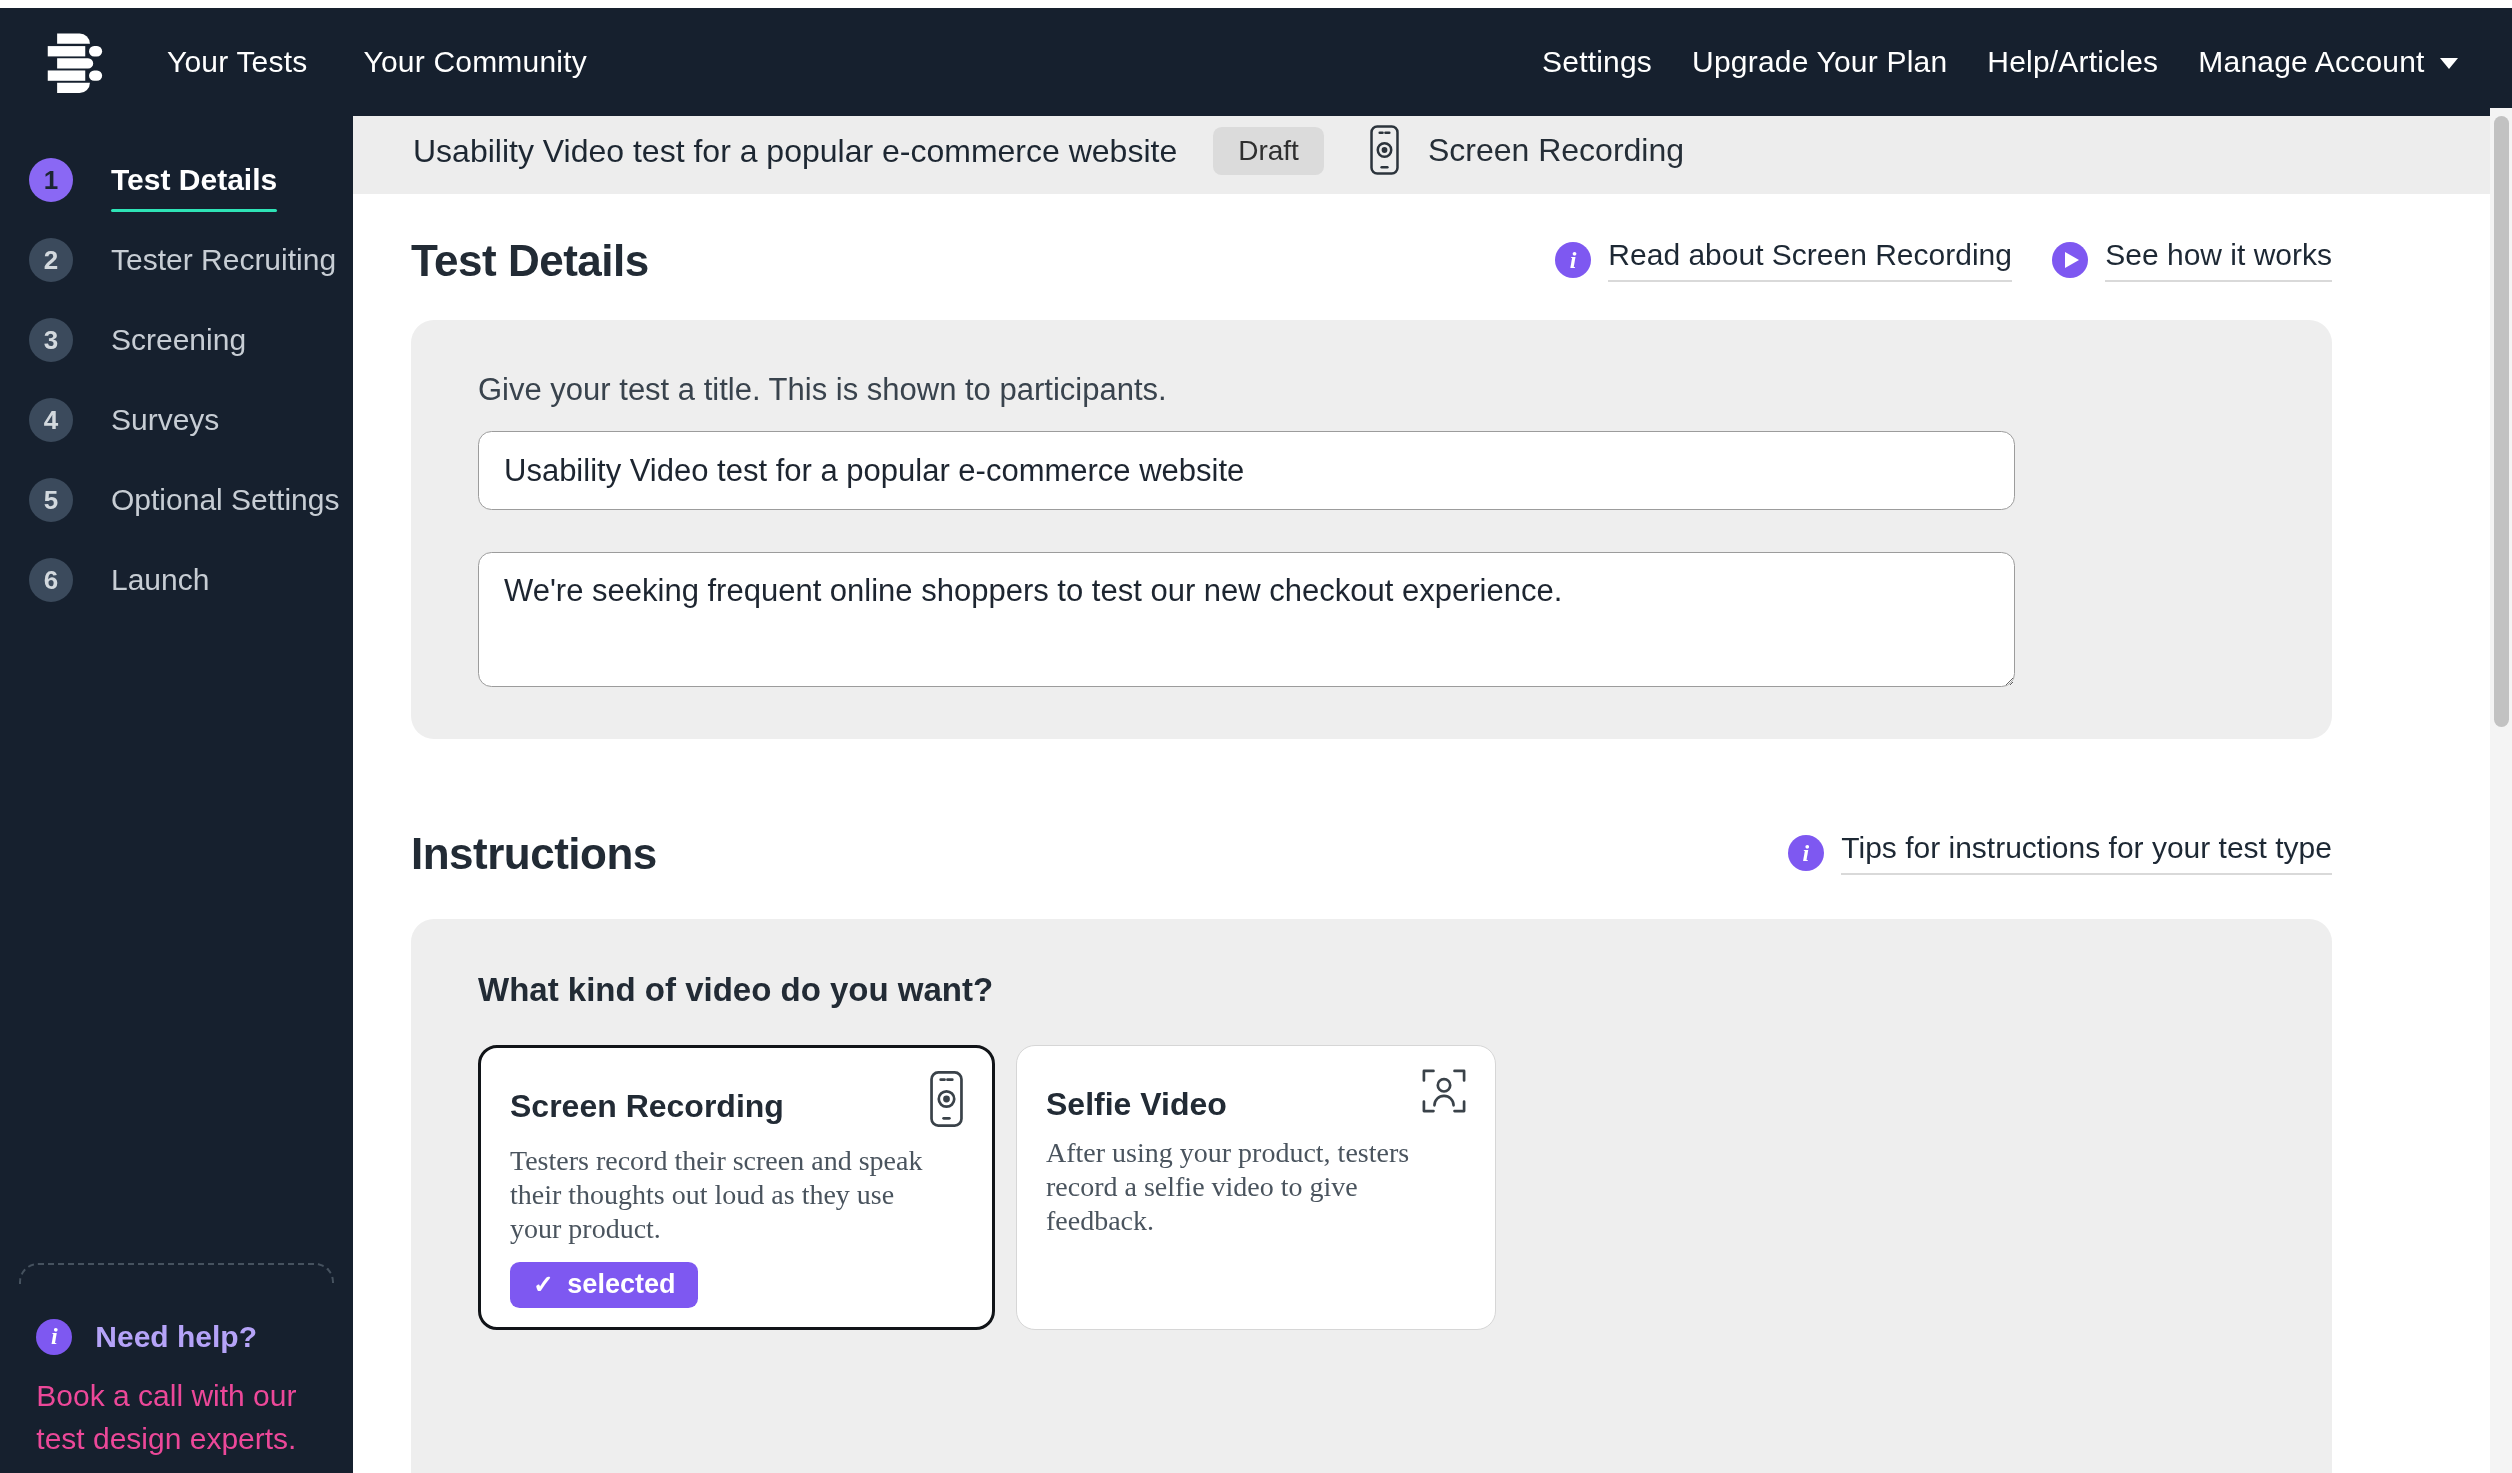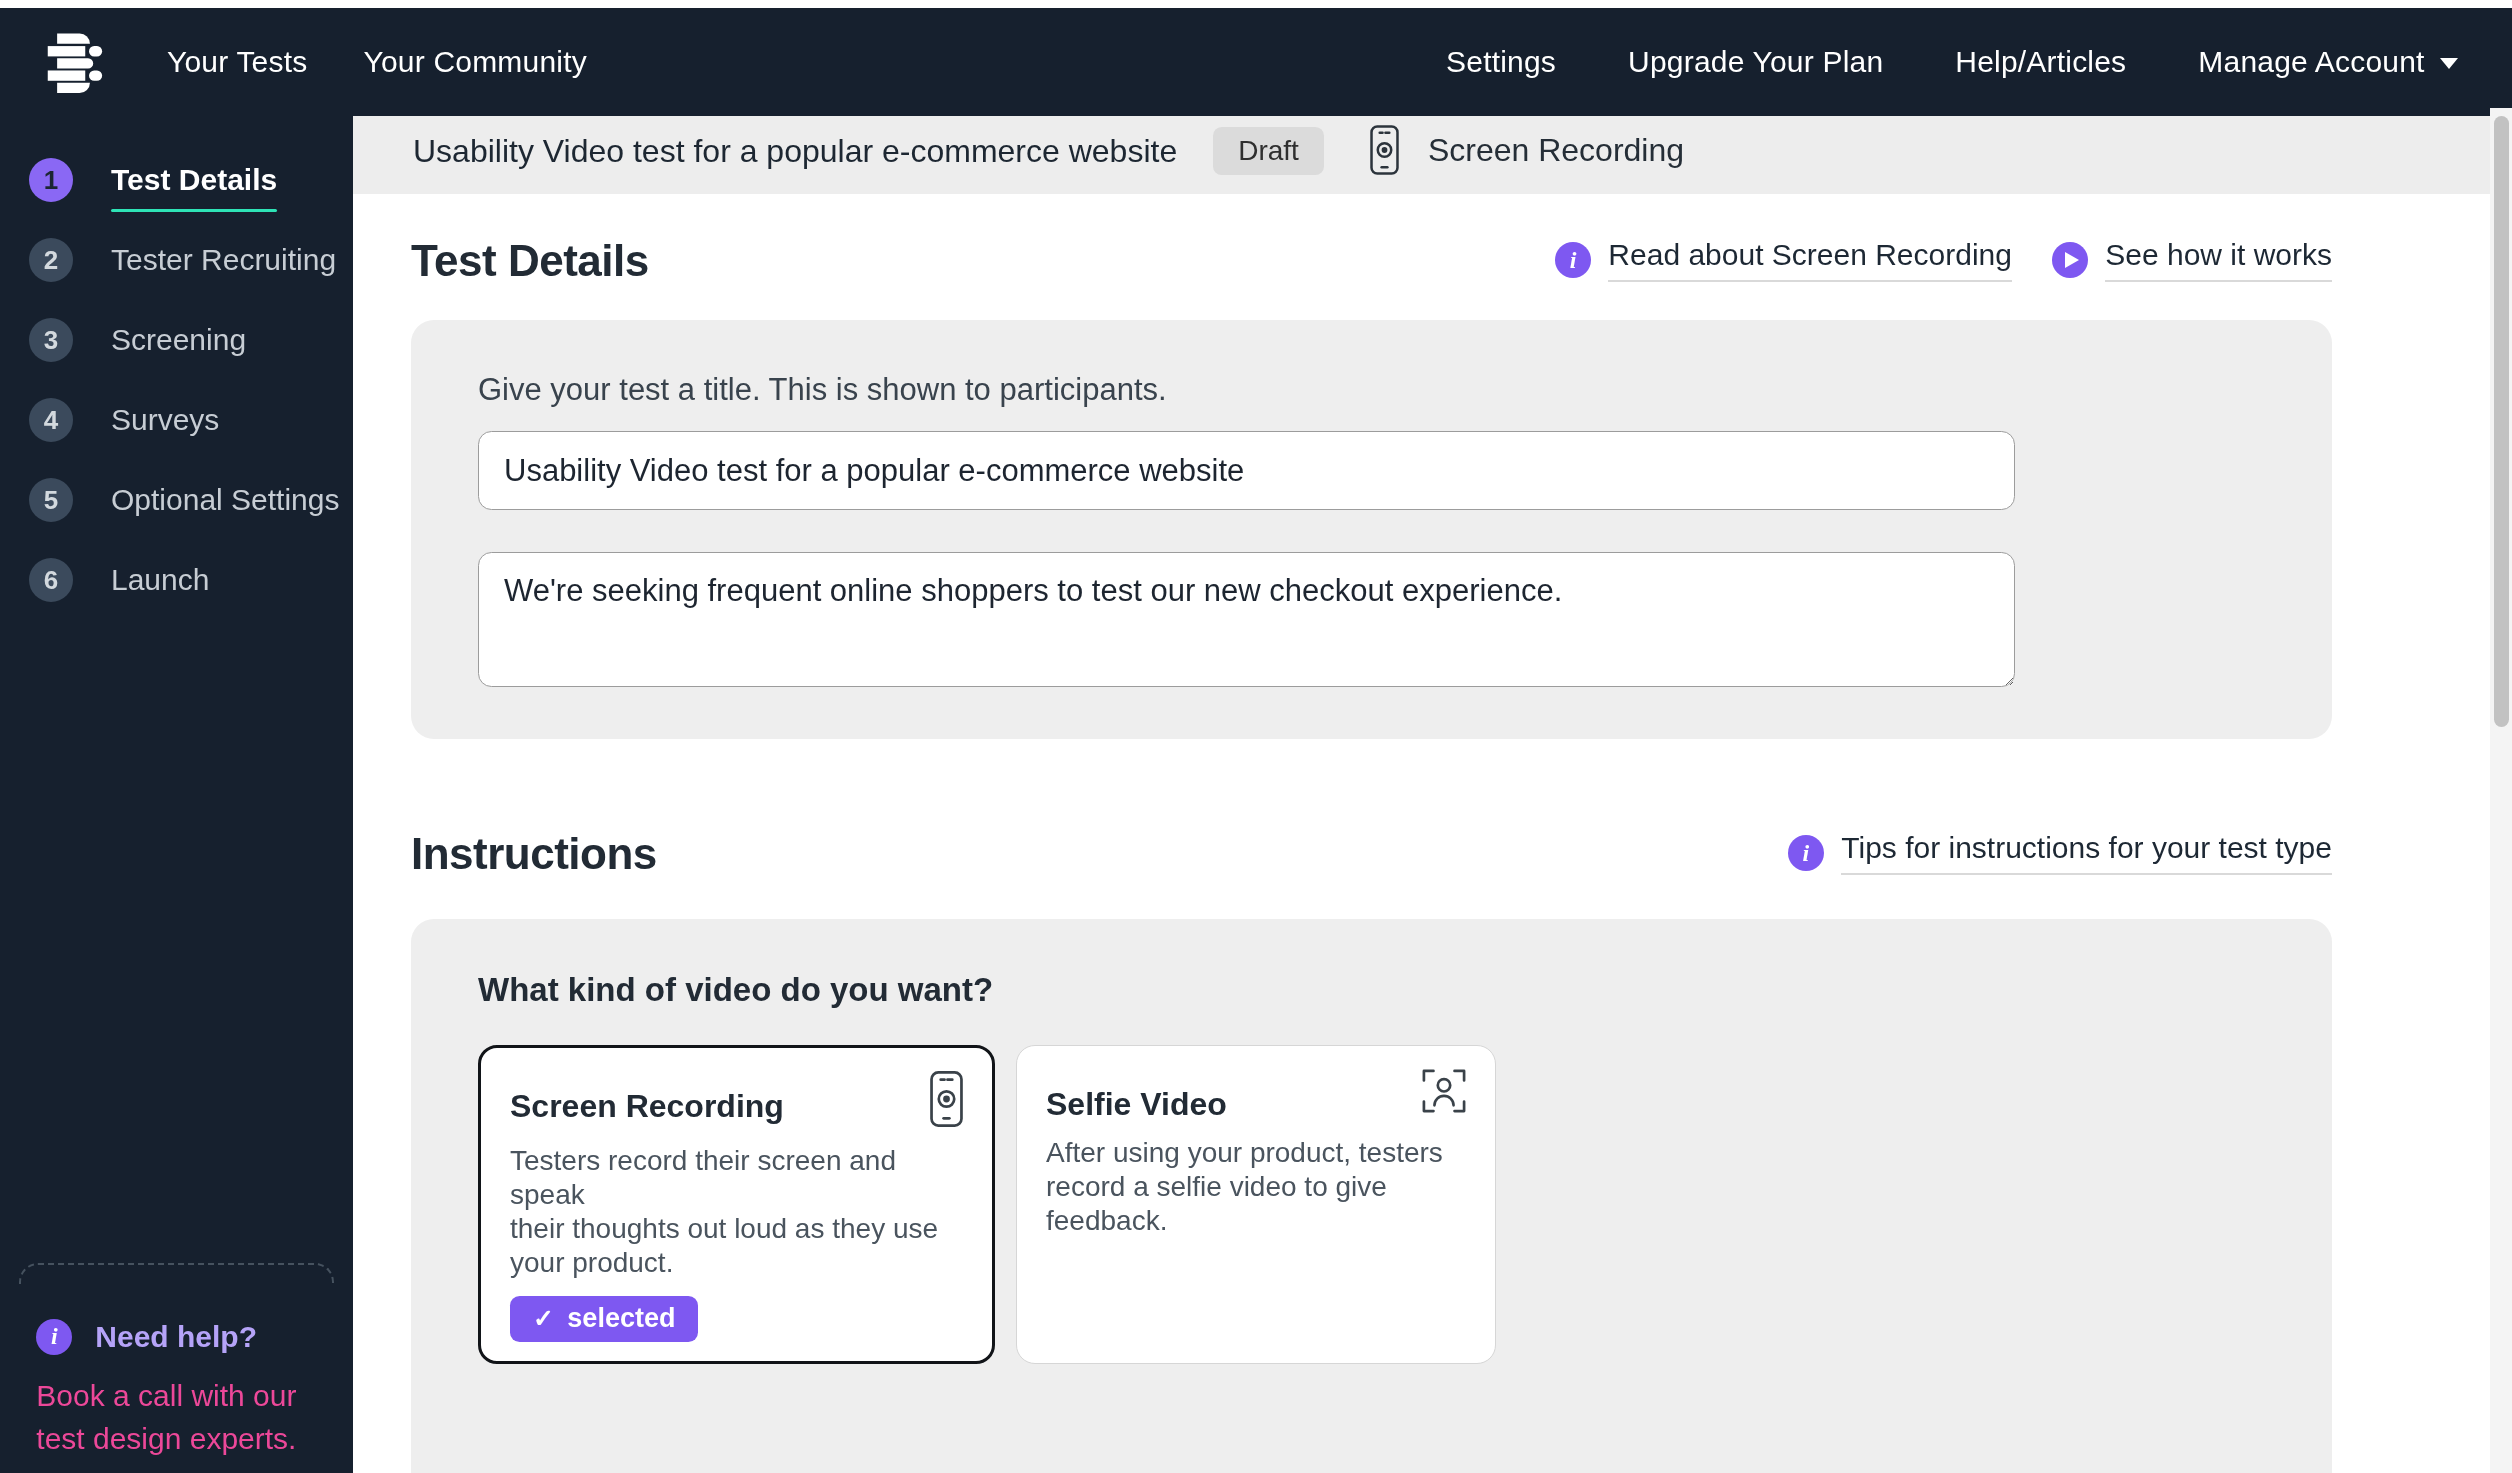--- a/index.html
+++ b/index.html
@@ -5,21 +5,21 @@
   * { margin:0; padding:0; box-sizing:border-box; }
   html,body { width:2512px; height:1473px; overflow:hidden; background:#fff;
               font-family:"Liberation Sans", sans-serif; }
   .stage { position:relative; width:2512px; height:1473px; overflow:hidden; }
 
   
   .navbar { position:absolute; top:8px; left:0; width:100%; height:108px;
             background:#16202e; display:flex; align-items:center; z-index:6; }
   .logo { margin-left:44px; width:60px; height:63px; flex:none; }
   .nav-left { display:flex; gap:56px; margin-left:63px; }
-  .nav-right { margin-left:auto; margin-right:54px; display:flex; gap:72px; align-items:flex-start; }
+  .nav-right { margin-left:auto; margin-right:54px; display:flex; gap:40px; align-items:flex-start; }
   .nav-link { color:#ffffff; font-size:30px; font-weight:500; letter-spacing:0.2px;
               cursor:pointer; white-space:nowrap; display:flex; align-items:center; }
   .caret { width:0; height:0; border-left:9.6px solid transparent; border-right:9.6px solid transparent;
            border-top:11.5px solid #fff; margin-left:15.4px; margin-top:3.8px; }
 
   
   .sidebar { position:absolute; top:108px; left:0; width:353px; bottom:0; background:#16202e; z-index:5; }
   .steps { padding:50px 0 0 29px; }
   .step { display:flex; align-items:center; margin-bottom:36px; height:44px; cursor:pointer; }
   .step-circle { flex:none; width:44px; height:44px; border-radius:50%; background:#3b4a5c;
@@ -75,21 +75,21 @@
                outline:none; resize:both; }
   .panel2 { height:672px; }
   .question { font-size:33px; font-weight:700; color:#222b35; }
   .options { display:flex; gap:21px; margin-top:36px; align-items:stretch; }
   .option { background:#fff; border-radius:19px; padding:21px 29px 19px 29px; position:relative; cursor:pointer; }
   .option.selected { width:517px; border:3.8px solid #111418; }
   .option.normal { width:480px; border:1.9px solid #d6d6d6; }
   .option-head { display:flex; justify-content:space-between; align-items:flex-start; }
   .option-title { font-size:32px; font-weight:700; color:#222b35; margin-top:19px; }
   .option-icon { flex:none; margin-top:1.9px; }
-  .option-desc { font-size:28px; color:#4a545e; line-height:34px; margin-top:13.4px; white-space:pre-line; }
+  .option-desc { font-size:28px; color:#4a545e; line-height:34px; margin-top:13.4px; white-space:pre-line;font-family:Liberation Serif, serif; }
   .selected-badge { display:inline-flex; align-items:center; gap:13.4px; background:#7e58f1; color:#fff;
                     border-radius:9.6px; padding:7.7px 23px; font-size:27px; font-weight:700; margin-top:15.4px; }
   .badge-check { font-size:25px; font-weight:700; }
 
   
   .scroll-track { position:absolute; right:0; top:108px; width:22px; bottom:0; background:#f4f4f4; z-index:10; }
   .scroll-thumb { position:absolute; right:2.9px; top:7.7px; width:15.4px; height:611px;
                   background:#c2c2c2; border-radius:7.7px; }
 </style>
 </head>

